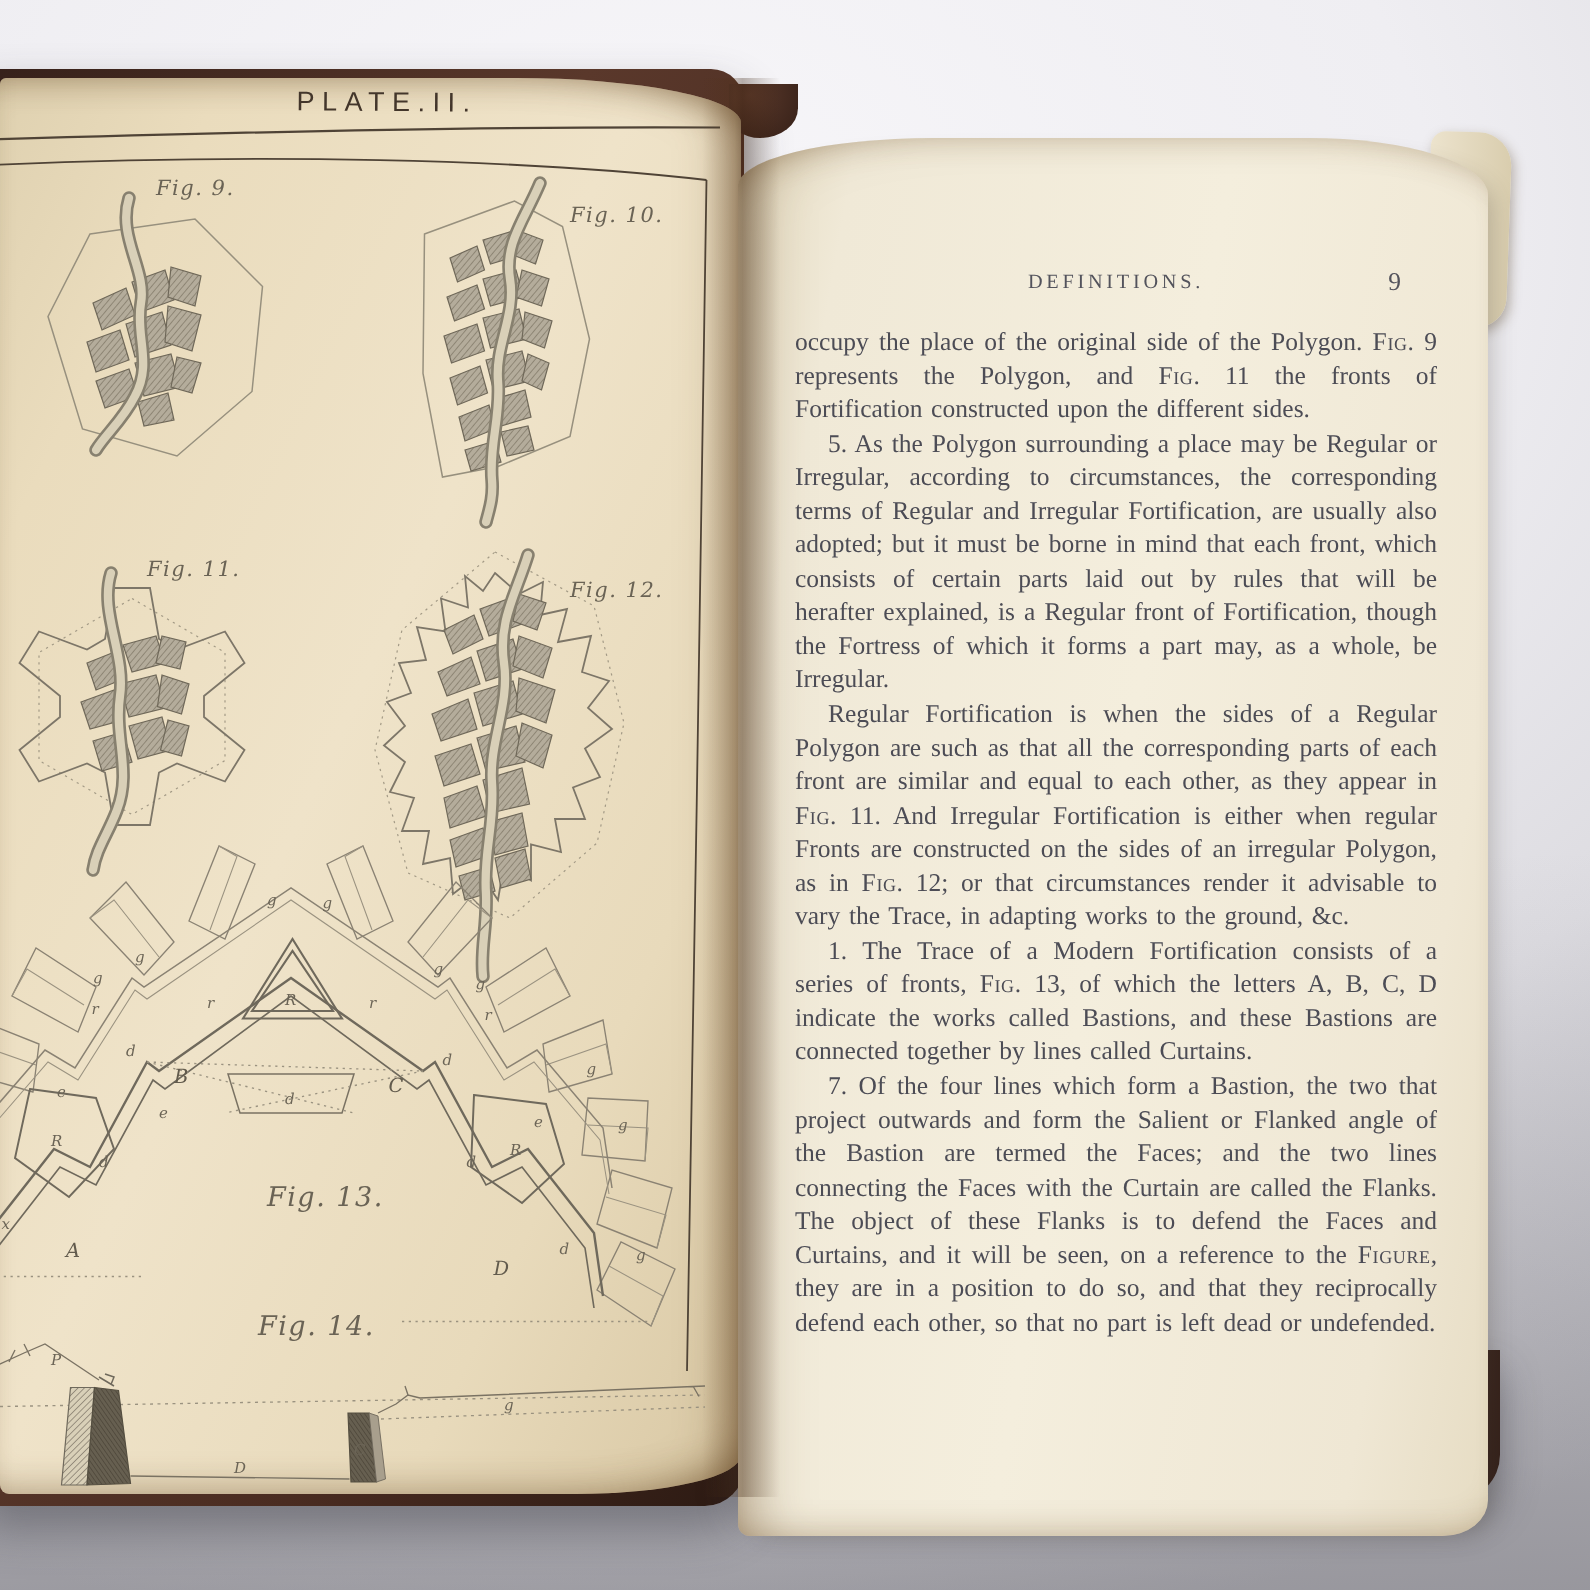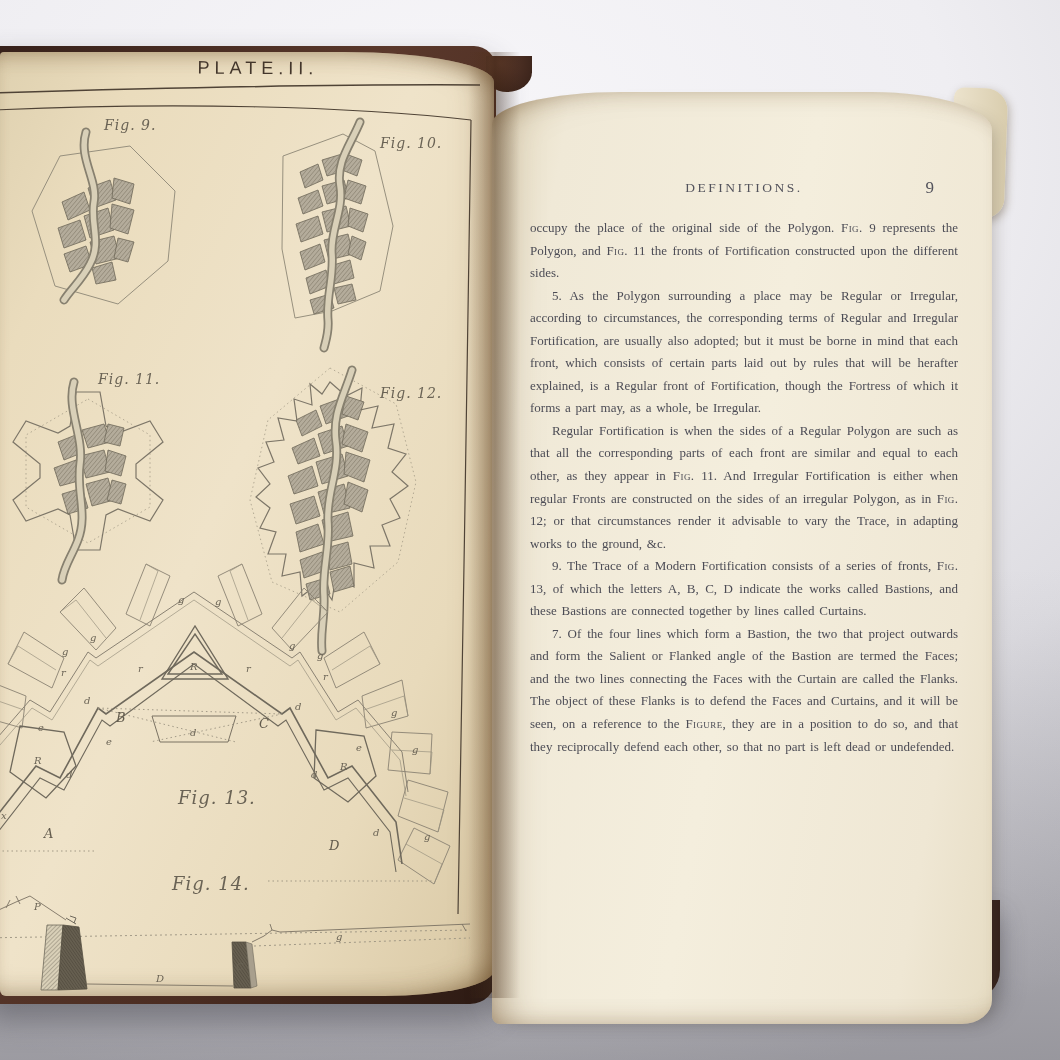--- a/index.html
+++ b/index.html
@@ -39,21 +39,21 @@
   .plate-svg{position:absolute;left:0;top:0;}
   .figlabel{font-family:"DejaVu Serif",serif;font-style:italic;fill:#6a6355;font-size:14px;letter-spacing:1px;}
   .figlabel.big{font-size:18px;}
   .lt{font-family:"DejaVu Serif",serif;font-style:italic;fill:#6b6456;font-size:10px;}
   .LT{font-family:"DejaVu Serif",serif;font-style:italic;fill:#625b4d;font-size:13px;}
   
   .text-block{position:absolute;left:38px;top:88px;width:428px;color:#4c4c55;}
   .running-head{position:relative;height:20px;text-align:center;
     font-size:13.5px;letter-spacing:2.5px;color:#53535c;}
   .running-head .pageno{position:absolute;right:24px;top:-2px;font-size:17px;letter-spacing:0;}
-  .body-text{margin-top:17px;font-size:13px;line-height:22.55px;text-align:justify;word-spacing:1.5px;}
+  .body-text{margin-top:17px;font-size:17px;line-height:22.55px;text-align:justify;word-spacing:1.5px;}
   .body-text p{margin:0;}
   .body-text p.indent{text-indent:22px;}
   .it{}
   .sc{font-variant:small-caps;letter-spacing:.4px;}
 </style>
 </head>
 <body>
 
 <div class="scene">
   <div class="cover-main"></div>
@@ -285,20 +285,20 @@
   <div class="page page-right">
     <div class="text-block">
       <div class="running-head">
         <span>DEFINITIONS.</span>
         <span class="pageno">9</span>
       </div>
       <div class="body-text">
         <p><span>occupy the place of the original side of the Polygon.  </span><span class="sc">Fig</span><span>. 9 represents the Polygon, and </span><span class="sc">Fig</span><span>. 11 the fronts of Fortification constructed upon the different sides.</span></p>
         <p class="indent"><span>5. As the Polygon surrounding a place may be Regular or Irregular, according to circumstances, the corresponding terms of </span><span class="it">Regular and Irregular Fortification</span><span>, are usually also adopted; but it must be borne in mind that each front, which consists of certain parts laid out by rules that will be herafter explained, is a Regular front of Fortification, though the Fortress of which it forms a part may, as a whole, be </span><span class="it">Irregular</span><span>.</span></p>
         <p class="indent"><span>Regular Fortification is when the sides of a Regular Polygon are such as that all the corresponding parts of each front are similar and equal to each other, as they appear in </span><span class="sc">Fig</span><span>. 11.  And Irregular Fortification is either when regular Fronts are constructed on the sides of an irregular Polygon, as in </span><span class="sc">Fig</span><span>. 12; or that circumstances render it advisable to vary the Trace, in adapting works to the ground, &amp;c.</span></p>
-        <p class="indent"><span>9. The Trace of a Modern Fortification consists of a series of fronts, </span><span class="sc">Fig</span><span>. 13, of which the letters A, B, C, D indicate the works called Bastions, and these Bastions are connected together by lines called Curtains.</span></p>
+        <p class="indent"><span>1. The Trace of a Modern Fortification consists of a series of fronts, </span><span class="sc">Fig</span><span>. 13, of which the letters A, B, C, D indicate the works called Bastions, and these Bastions are connected together by lines called Curtains.</span></p>
         <p class="indent"><span>7. Of the four lines which form a Bastion, the two that project outwards and form the Salient or Flanked angle of the Bastion are termed the Faces; and the two lines connecting the Faces with the Curtain are called the Flanks. The object of these Flanks is to defend the Faces and Curtains, and it will be seen, on a reference to the </span><span class="sc">Figure</span><span>, they are in a position to do so, and that they reciprocally defend each other, so that no part is left </span><span class="it">dead or undefended</span><span>.</span></p>
       </div>
     </div>
   </div>
 
   <div class="gutter-shade"></div>
 </div>
 
 </body></html>

